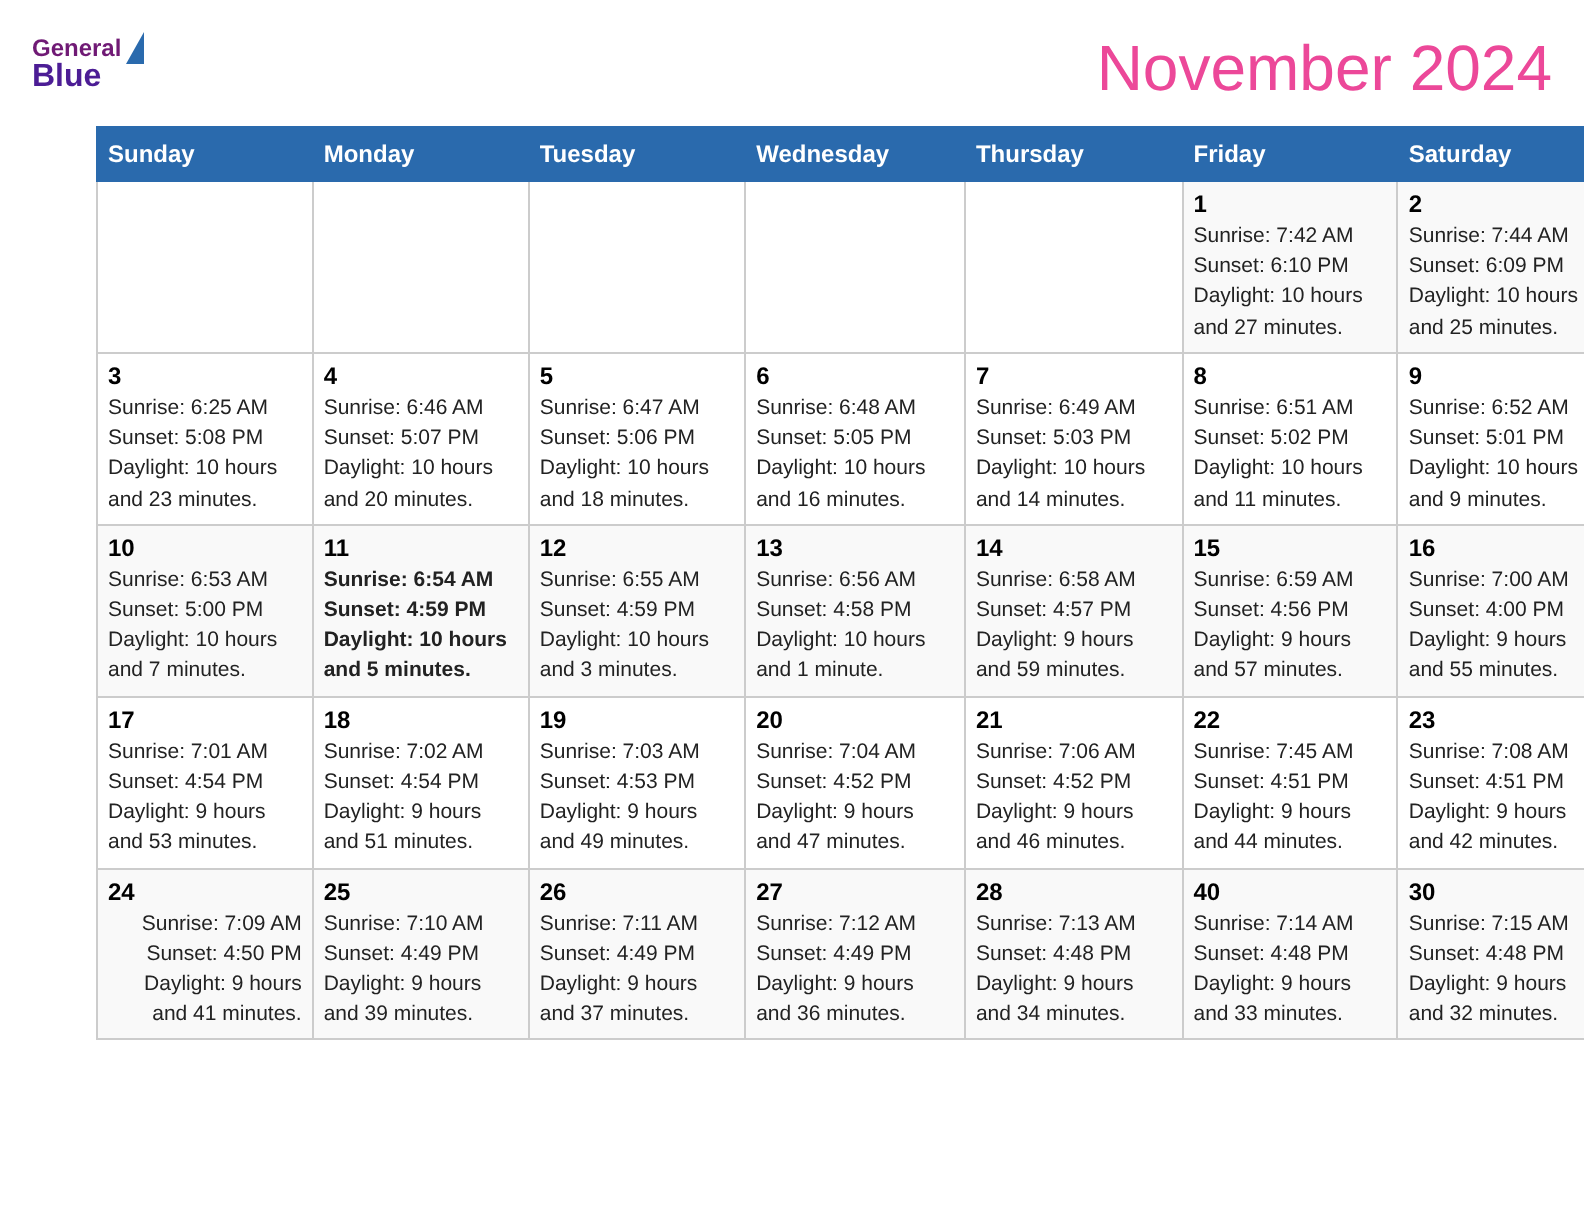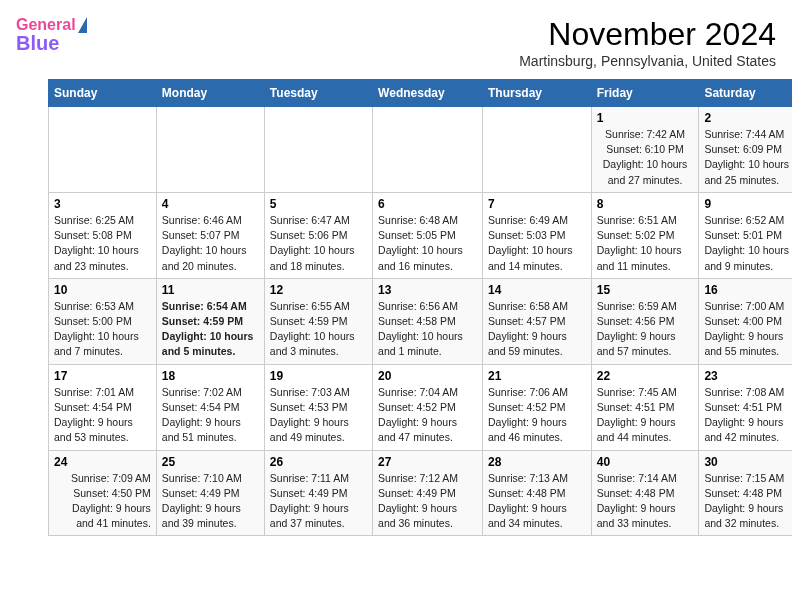--- a/index.html
+++ b/index.html
@@ -19,21 +19,21 @@
     .logo {
       display: flex;
       flex-direction: column;
       align-items: flex-start;
     }
     .title-block {
       text-align: right;
     }
     .month-title {
       font-size: 32px;
-      color: #000000;
+      color: #ec4899;
       font-weight: normal;
     }
     .location {
       font-size: 14px;
       color: #333;
     }
     table {
       width: 100%;
       border-collapse: collapse;
       font-size: 11px;
@@ -74,28 +74,27 @@
       line-height: 1.45;
     }
     .empty { background: #fff !important; }
   </style>
 </head>
 <body>
 
 <div class="header">
   <div class="logo">
     <div style="display:flex;align-items:center;">
-      <span style="font-size:16px;font-weight:bold;color:#ec4899;">General</span>
+      <span style="font-size:12px;font-weight:bold;color:#701a75;">General</span>
       <span style="display:inline-block;width:0;height:0;border-left:9px solid transparent;border-bottom:16px solid #2a6aad;margin-left:2px;"></span>
     </div>
-    <span style="font-size:20px;font-weight:bold;color:#8b5cf6;margin-top:-2px;">Blue</span>
+    <span style="font-size:16px;font-weight:bold;color:#4c1d95;margin-top:-2px;">Blue</span>
   </div>
   <div class="title-block">
     <div class="month-title">November 2024</div>
-    <div class="location">Martinsburg, Pennsylvania, United States</div>
   </div>
 </div>
 
 <table>
   <thead>
     <tr id="dow-header">
         <th>Sunday</th>
         <th>Monday</th>
         <th>Tuesday</th>
         <th>Wednesday</th>
@@ -106,21 +105,21 @@
   </thead>
   <tbody id="calendar-body">
       <tr>
         <td class="empty"></td>
         <td class="empty"></td>
         <td class="empty"></td>
         <td class="empty"></td>
         <td class="empty"></td>
         <td>
           <span class="day-num">1</span>
-          <div class="day-info" style="white-space: pre-line; text-align: center;">Sunrise: 7:42 AM
+          <div class="day-info" style="white-space: pre-line;">Sunrise: 7:42 AM
 Sunset: 6:10 PM
 Daylight: 10 hours
 and 27 minutes.</div>
         </td>
         <td>
           <span class="day-num">2</span>
           <div class="day-info" style="white-space: pre-line;">Sunrise: 7:44 AM
 Sunset: 6:09 PM
 Daylight: 10 hours
 and 25 minutes.</div>

